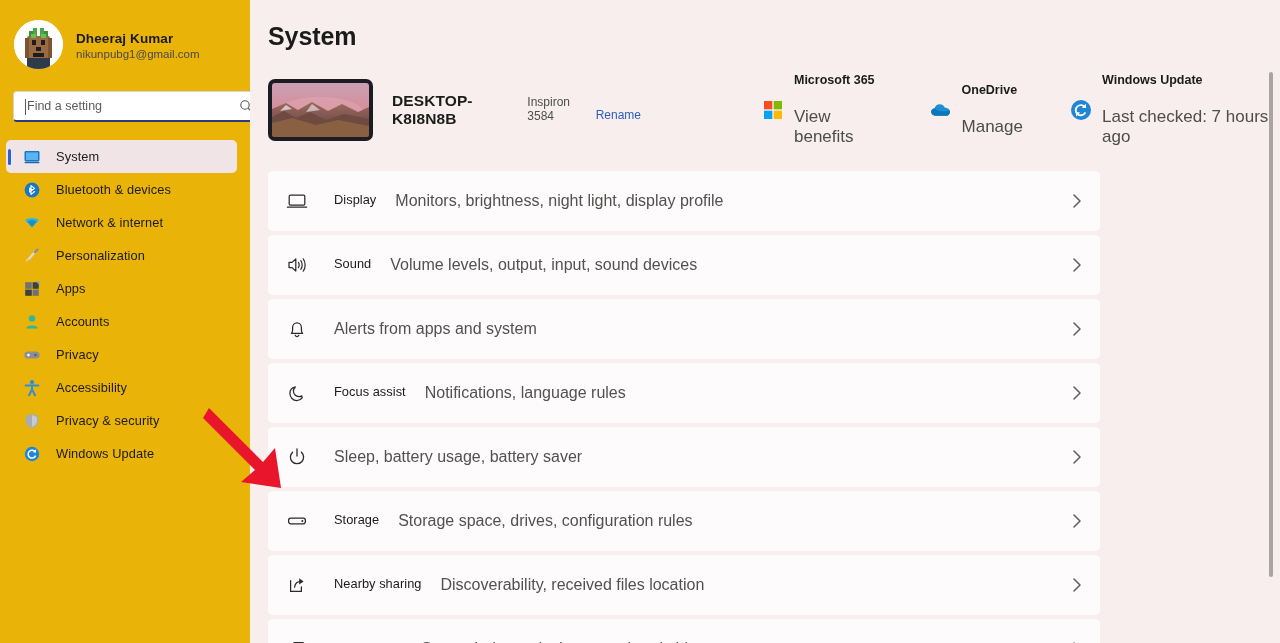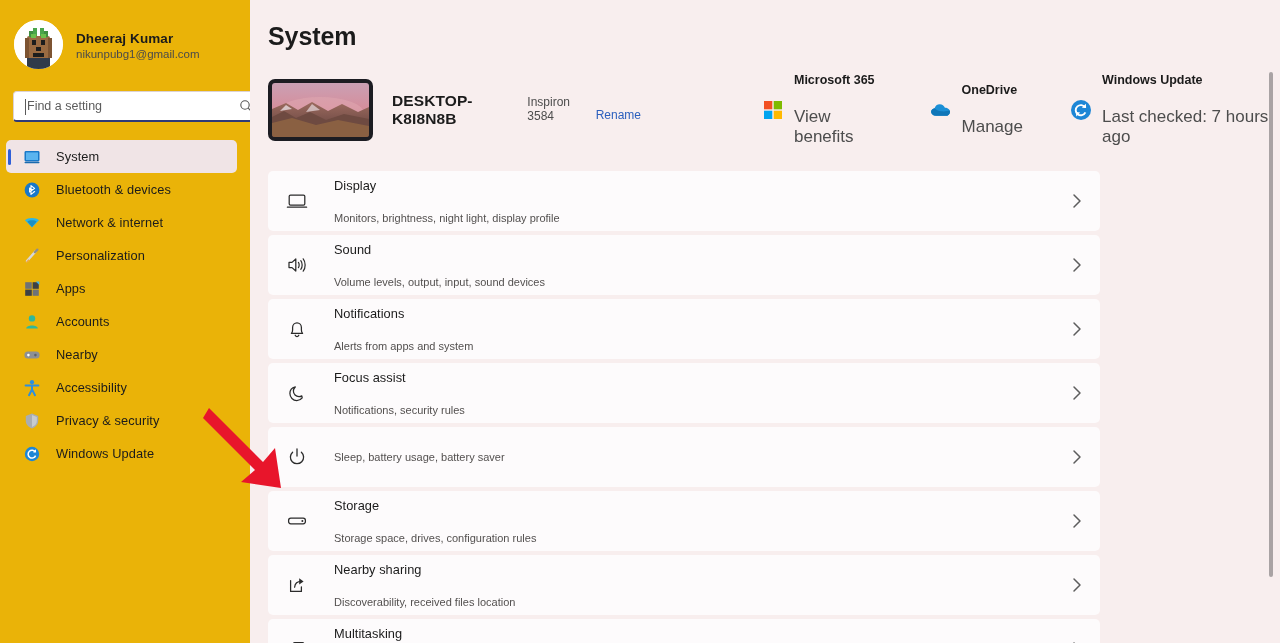--- a/index.html
+++ b/index.html
@@ -133,23 +133,23 @@
     border-radius: 5px;
     display: flex; align-items: center;
     cursor: default;
     position: relative;
   }
   .srow-icon {
     width: 24px; height: 24px; flex: 0 0 24px;
     margin-left: 17px; margin-right: 25px;
     display: flex; align-items: center; justify-content: center;
   }
-  .srow-text { display: flex; flex-direction: column; gap: 19px; flex: 1; }
+  .srow-text { display: flex; flex-direction: row; gap: 19px; flex: 1; }
   .srow-title { font-size: 12.8px; color: #1b1b1b; letter-spacing: .05px; }
-  .srow-sub { font-size: 11px; color: #53504f; }
+  .srow-sub { font-size: 16px; color: #53504f; }
   .srow-chev { width: 30px; flex: 0 0 30px; display: flex; align-items: center; justify-content: center; margin-right: 8px; }
 
   
   .arrow-annot {
     position: absolute; left: 203px; top: 404px;
     width: 96px; height: 92px;
     pointer-events: none; z-index: 30;
   }
 
   
@@ -288,21 +288,21 @@
 
       <div class="nav-item">
 
         <span class="nav-icon">
           <svg width="18" height="18" viewBox="0 0 18 18">
             <rect x="1.4" y="5.6" width="15.2" height="7" rx="3.5" fill="#8c9096"></rect>
             <circle cx="5.4" cy="9.1" r="1.3" fill="#ffffff"></circle>
             <circle cx="12.4" cy="9.1" r="1.3" fill="#5d6167"></circle>
           </svg>
         </span>
-        <span class="nav-label">Nearby</span>
+        <span class="nav-label">Privacy</span>
       </div>
 
       <div class="nav-item">
 
         <span class="nav-icon">
           <svg width="18" height="18" viewBox="0 0 18 18">
             <circle cx="9" cy="3.2" r="2.1" fill="#2b8fe0"></circle>
             <path d="M2.6 6.6 L15.4 6.6" stroke="#2b8fe0" stroke-width="2" stroke-linecap="round"></path>
             <path d="M9 6.6 L9 10.4 L6 16.2 M9 10.4 L12 16.2" stroke="#2b8fe0" stroke-width="2" stroke-linecap="round" fill="none"></path>
           </svg>
@@ -458,39 +458,38 @@
       </div>
 
       <div class="srow">
         <span class="srow-icon">
           <svg width="22" height="22" viewBox="0 0 22 22">
             <path d="M5.4 15.4 C5.4 15.4 6.6 14.2 6.6 12 L6.6 9.4 C6.6 6.8 8.6 4.8 11 4.8 C13.4 4.8 15.4 6.8 15.4 9.4 L15.4 12 C15.4 14.2 16.6 15.4 16.6 15.4 Z" fill="none" stroke="#2b2b2b" stroke-width="1.25" stroke-linejoin="round"></path>
             <path d="M9.2 17.2 C9.6 18.1 10.3 18.5 11 18.5 C11.7 18.5 12.4 18.1 12.8 17.2" fill="none" stroke="#2b2b2b" stroke-width="1.25" stroke-linecap="round"></path>
           </svg>
         </span>
         <span class="srow-text">
-          <span class="srow-title">Notifications</span>
           <span class="srow-sub">Alerts from apps and system</span>
         </span>
         <span class="srow-chev">
           <svg width="10" height="16" viewBox="0 0 10 16">
               <polyline points="2,2 8,8 2,14" fill="none" stroke="#5d5d5d" stroke-width="1.5" stroke-linecap="round" stroke-linejoin="round"></polyline>
             </svg>
         </span>
       </div>
 
       <div class="srow">
         <span class="srow-icon">
           <svg width="22" height="22" viewBox="0 0 22 22">
             <path d="M15.8 13.9 C15 14.4 14 14.7 13 14.7 C9.9 14.7 7.4 12.2 7.4 9.1 C7.4 7.4 8.1 5.9 9.3 4.9 C6.2 5.6 3.9 8.3 3.9 11.6 C3.9 15.4 7 18.5 10.8 18.5 C13 18.5 15 17.4 16.2 15.8 Z" fill="none" stroke="#2b2b2b" stroke-width="1.25" stroke-linejoin="round"></path>
           </svg>
         </span>
         <span class="srow-text">
           <span class="srow-title">Focus assist</span>
-          <span class="srow-sub">Notifications, security rules</span>
+          <span class="srow-sub">Notifications, language rules</span>
         </span>
         <span class="srow-chev">
           <svg width="10" height="16" viewBox="0 0 10 16">
               <polyline points="2,2 8,8 2,14" fill="none" stroke="#5d5d5d" stroke-width="1.5" stroke-linecap="round" stroke-linejoin="round"></polyline>
             </svg>
         </span>
       </div>
 
       <div class="srow">
         <span class="srow-icon">

